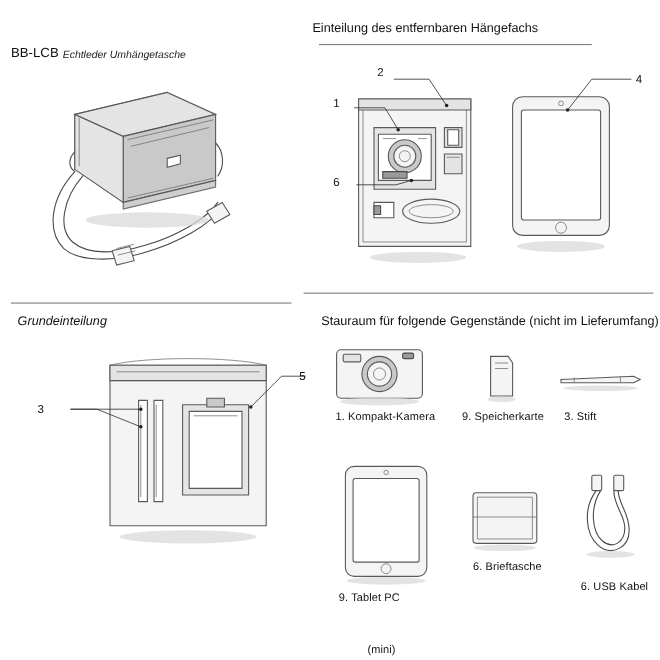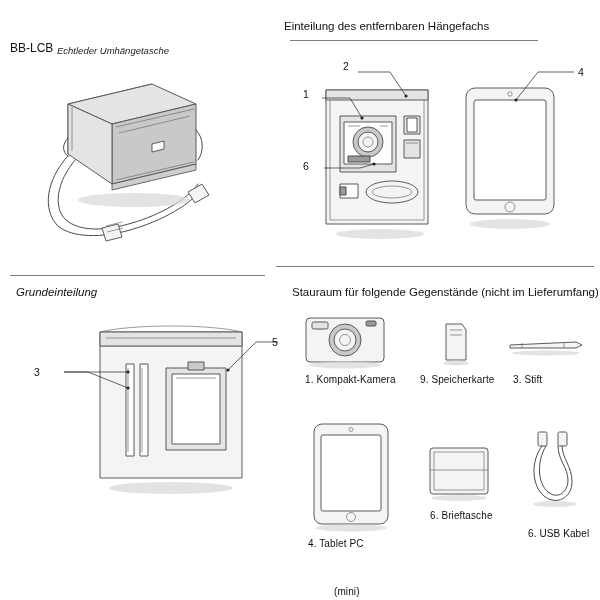--- a/index.html
+++ b/index.html
@@ -249,21 +249,21 @@
 
   <div class="abs" style="left:306px; top:420px;">
     <svg width="92" height="112" viewBox="0 0 92 112">
       <rect class="fill-l" x="8" y="4" width="74" height="100" rx="8"></rect>
       <rect class="fill-w" x="15" y="15" width="60" height="76" rx="2"></rect>
       <circle class="stroke-thin" cx="45" cy="9.5" r="2"></circle>
       <circle class="stroke-thin" cx="45" cy="97" r="4.5"></circle>
       <ellipse class="shadow" cx="45" cy="108" rx="36" ry="3.5"></ellipse>
     </svg>
   </div>
-  <div class="abs lbl" style="left:308px; top:538px;">4. Tablet PC</div>
+  <div class="abs lbl" style="left:308px; top:538px;">9. Tablet PC</div>
   <div class="abs lbl" style="left:334px; top:550px;margin-top:36px;">(mini)</div>
 
   <div class="abs" style="left:424px; top:440px;">
     <svg width="72" height="68" viewBox="0 0 72 68">
       <rect class="fill-l" x="6" y="8" width="58" height="46" rx="3"></rect>
       <path class="stroke-thin" d="M10 12 L 60 12 L 60 50 L 10 50 Z"></path>
       <path class="stroke-thin" d="M6 30 L 64 30"></path>
       <ellipse class="shadow" cx="35" cy="58" rx="28" ry="3"></ellipse>
     </svg>
   </div>

